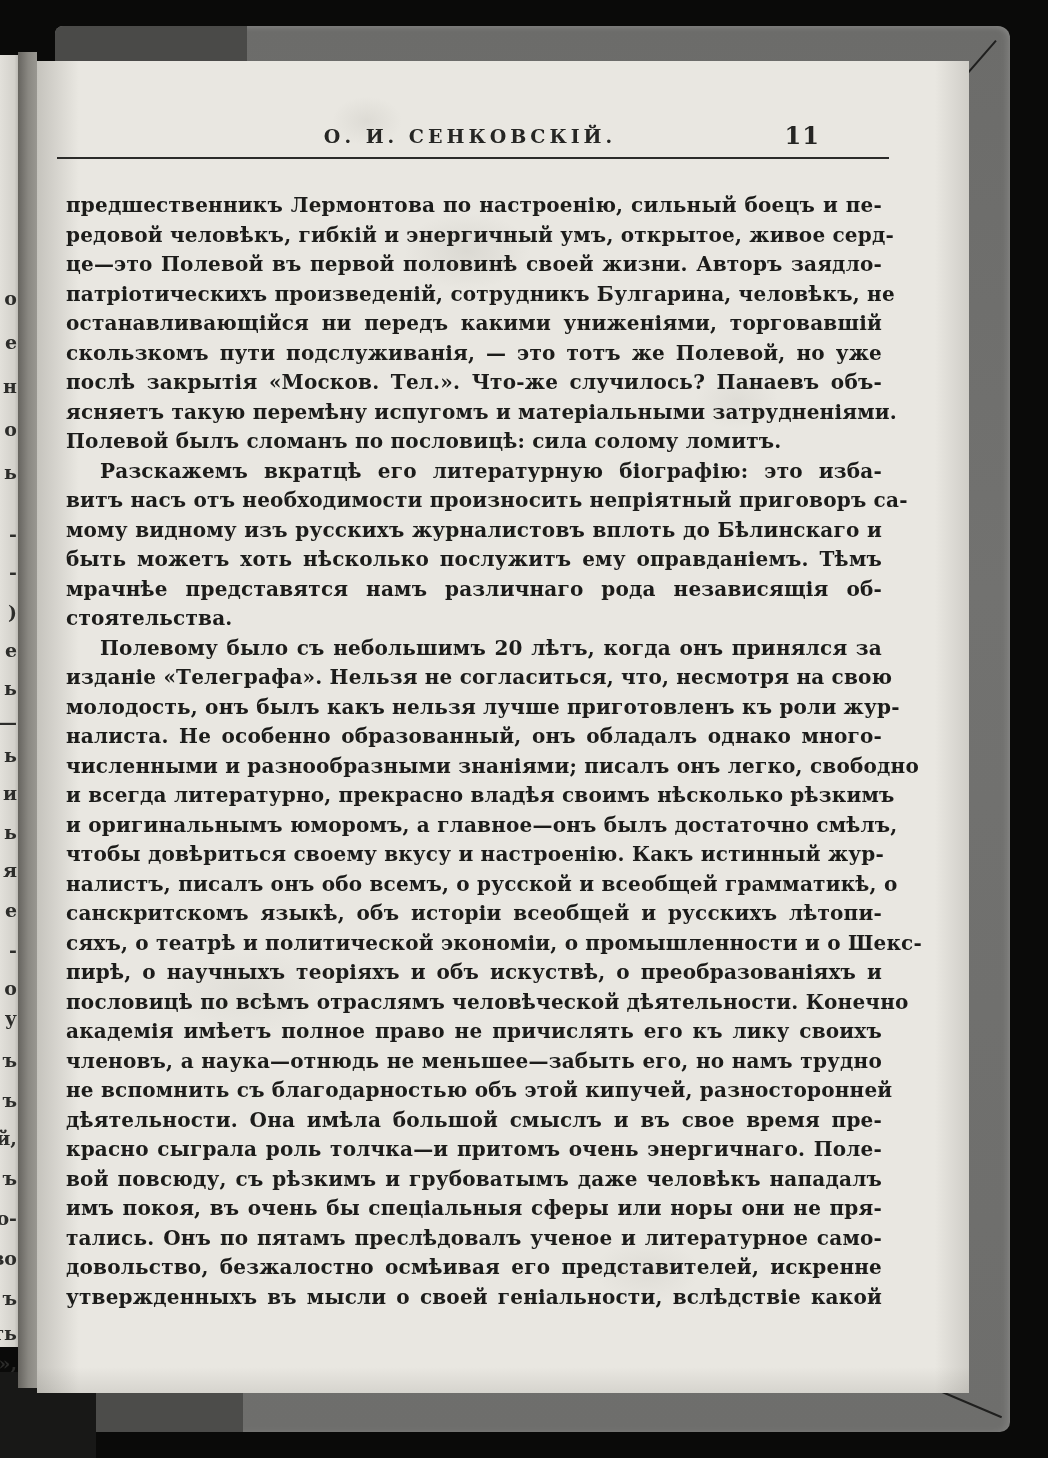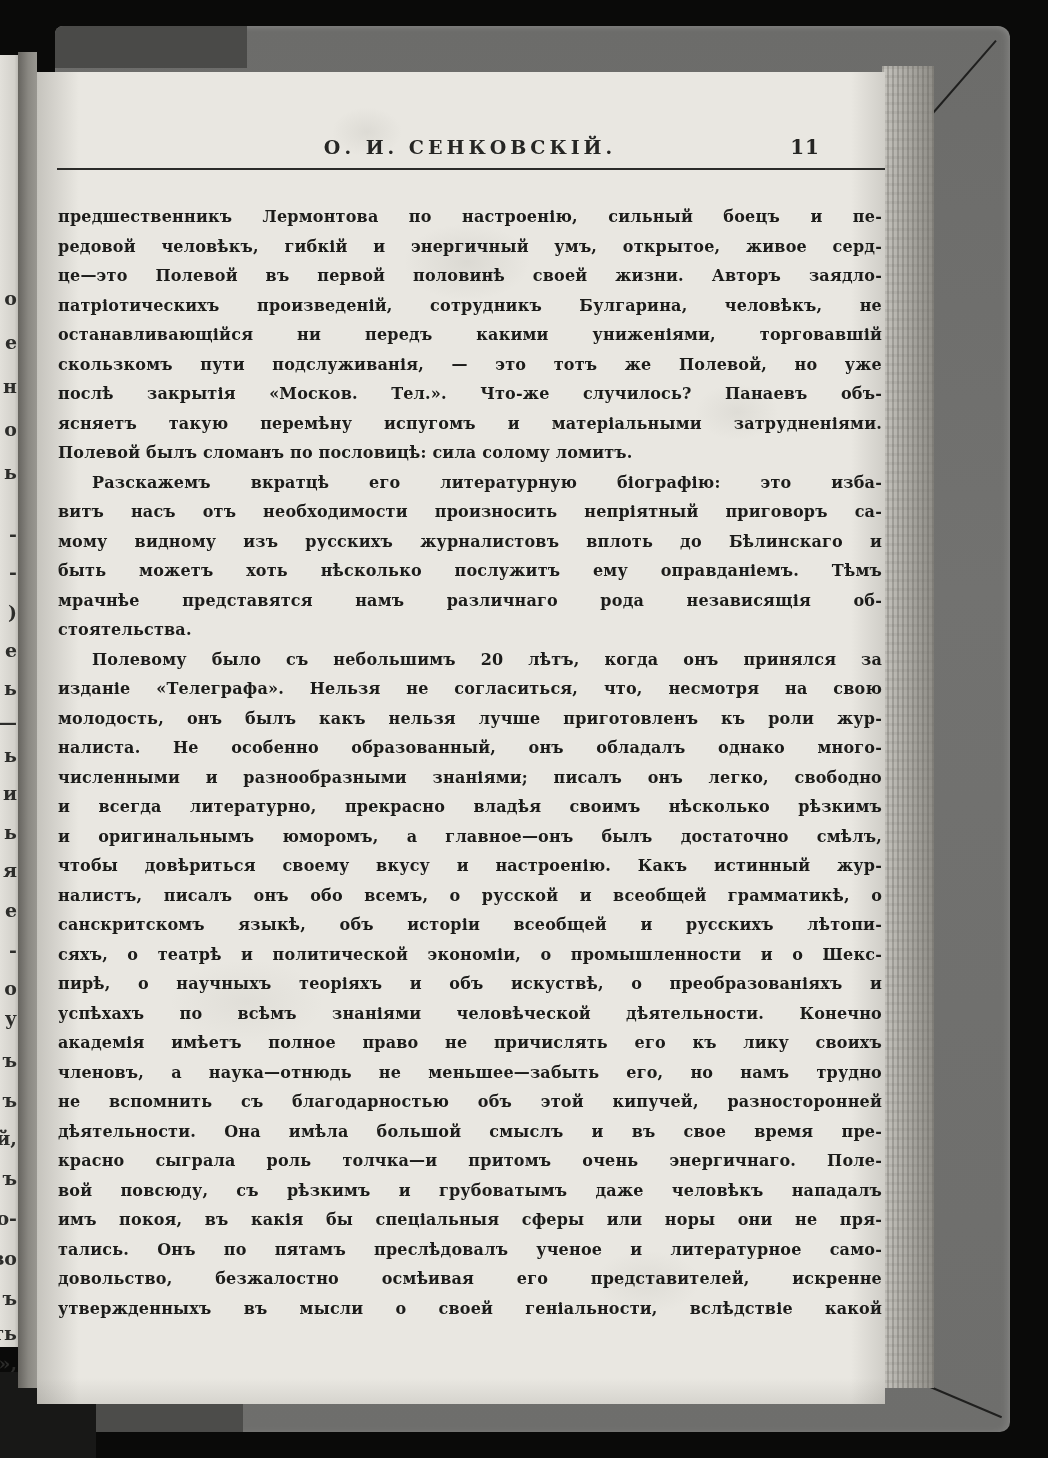--- a/index.html
+++ b/index.html
@@ -38,47 +38,47 @@
     position:absolute; right:1px; font-size:19px; font-weight:bold; color:#2c2c2a;
     line-height:20px; white-space:nowrap;
   }
   .left-strip-bottom { position:absolute; left:0; top:1372px; width:96px; height:86px; background:#181817; }
   .gutter {
     position:absolute; left:18px; top:52px; width:19px; height:1336px;
     background:linear-gradient(90deg,#66645f 0%, #8a8882 55%, #999791 100%);
   }
   
   .page {
-    position:absolute; left:37px; top:72px; width:848px; height:1332px;
+    position:absolute; left:37px; top:61px; width:932px; height:1332px;
     background-color:#e9e7e1;
     background-image:
       radial-gradient(ellipse 90px 55px at 430px 190px, rgba(146,144,136,.16), transparent 70%),
       radial-gradient(ellipse 60px 40px at 700px 340px, rgba(146,144,136,.12), transparent 70%),
       radial-gradient(ellipse 110px 60px at 210px 930px, rgba(146,144,136,.10), transparent 70%),
       radial-gradient(ellipse 75px 45px at 610px 1210px, rgba(146,144,136,.12), transparent 70%),
       radial-gradient(ellipse 50px 35px at 330px 60px, rgba(146,144,136,.14), transparent 70%),
       linear-gradient(90deg, rgba(104,102,95,.28) 0, rgba(104,102,95,0) 42px),
       linear-gradient(270deg, rgba(104,102,95,.20) 0, rgba(104,102,95,0) 34px),
       linear-gradient(0deg, rgba(104,102,95,.15) 0, rgba(104,102,95,0) 26px);
     overflow:hidden;
   }
   .page-header { position:absolute; top:62px; left:21px; width:824px; height:26px; }
   .running-title {
     text-align:center; font-size:19px; font-weight:bold; letter-spacing:4px;
     color:#262624; line-height:26px;
   }
   .page-number {
-    position:absolute; right:62px; top:0; font-size:20px; font-weight:bold;
+    position:absolute; right:62px; top:0; font-size:24px; font-weight:bold;
     color:#262624; line-height:26px; letter-spacing:1px;
   }
   .header-rule { position:absolute; top:96px; left:20px; width:832px; height:2px; background:#2b2b29; }
   .body-text { position:absolute; top:130px; left:21px; width:824px; color:#1c1c1a; }
   .line {
-    height:29.5px; line-height:29.5px; font-size:16px; font-weight:bold;
-    text-align:justify; text-align-last:justify; white-space:nowrap; letter-spacing:.2px;
+    height:29.5px; line-height:29.5px; font-size:20px; font-weight:bold;
+    text-align:justify; text-align-last:justify; white-space:nowrap; letter-spacing:.2px;margin-left:8px;
   }
   .line.indent { text-indent:34px; }
   .line.final { text-align-last:left; }
 </style>
 </head>
 <body>
 
 <div class="scene">
 
   <div class="cover"></div>
@@ -149,27 +149,27 @@
         <div class="line">молодость,  онъ  былъ  какъ  нельзя  лучше  приготовленъ  къ  роли  жур-</div>
         <div class="line">налиста.  Не  особенно  образованный,  онъ  обладалъ  однако  много-</div>
         <div class="line">численными  и  разнообразными  знаніями;  писалъ  онъ  легко,  свободно</div>
         <div class="line">и  всегда  литературно,  прекрасно  владѣя  своимъ  нѣсколько  рѣзкимъ</div>
         <div class="line">и  оригинальнымъ  юморомъ,  а  главное—онъ  былъ  достаточно  смѣлъ,</div>
         <div class="line">чтобы  довѣриться  своему  вкусу  и  настроенію.  Какъ  истинный  жур-</div>
         <div class="line">налистъ,  писалъ  онъ  обо  всемъ,  о  русской  и  всеобщей  грамматикѣ,  о</div>
         <div class="line">санскритскомъ  языкѣ,  объ  исторіи  всеобщей  и  русскихъ  лѣтопи-</div>
         <div class="line">сяхъ,  о  театрѣ  и  политической  экономіи,  о  промышленности  и  о  Шекс-</div>
         <div class="line">пирѣ,  о  научныхъ  теоріяхъ  и  объ  искуствѣ,  о  преобразованіяхъ  и</div>
-        <div class="line">успѣхахъ  по  всѣмъ  знаніями  человѣческой  дѣятельности.  Конечно</div>
+        <div class="line">пословицѣ  по  всѣмъ  отраслямъ  человѣческой  дѣятельности.  Конечно</div>
         <div class="line">академія  имѣетъ  полное  право  не  причислять  его  къ  лику  своихъ</div>
         <div class="line">членовъ,  а  наука—отнюдь  не  меньшее—забыть  его,  но  намъ  трудно</div>
         <div class="line">не  вспомнить  съ  благодарностью  объ  этой  кипучей,  разносторонней</div>
         <div class="line">дѣятельности.  Она  имѣла  большой  смыслъ  и  въ  свое  время  пре-</div>
         <div class="line">красно  сыграла  роль  толчка—и  притомъ  очень  энергичнаго.  Поле-</div>
         <div class="line">вой  повсюду,  съ  рѣзкимъ  и  грубоватымъ  даже  человѣкъ  нападалъ</div>
-        <div class="line">имъ  покоя,  въ  какія  бы  спеціальныя  сферы  или  норы  они  не  пря-</div>
+        <div class="line">имъ  покоя,  въ  очень  бы  спеціальныя  сферы  или  норы  они  не  пря-</div>
         <div class="line">тались.  Онъ  по  пятамъ  преслѣдовалъ  ученое  и  литературное  само-</div>
         <div class="line">довольство,  безжалостно  осмѣивая  его  представителей,  искренне</div>
         <div class="line">утвержденныхъ  въ  мысли  о  своей  геніальности,  вслѣдствіе  какой</div>
       </div>
   </div>
 
 </div>
 
 </body></html>

